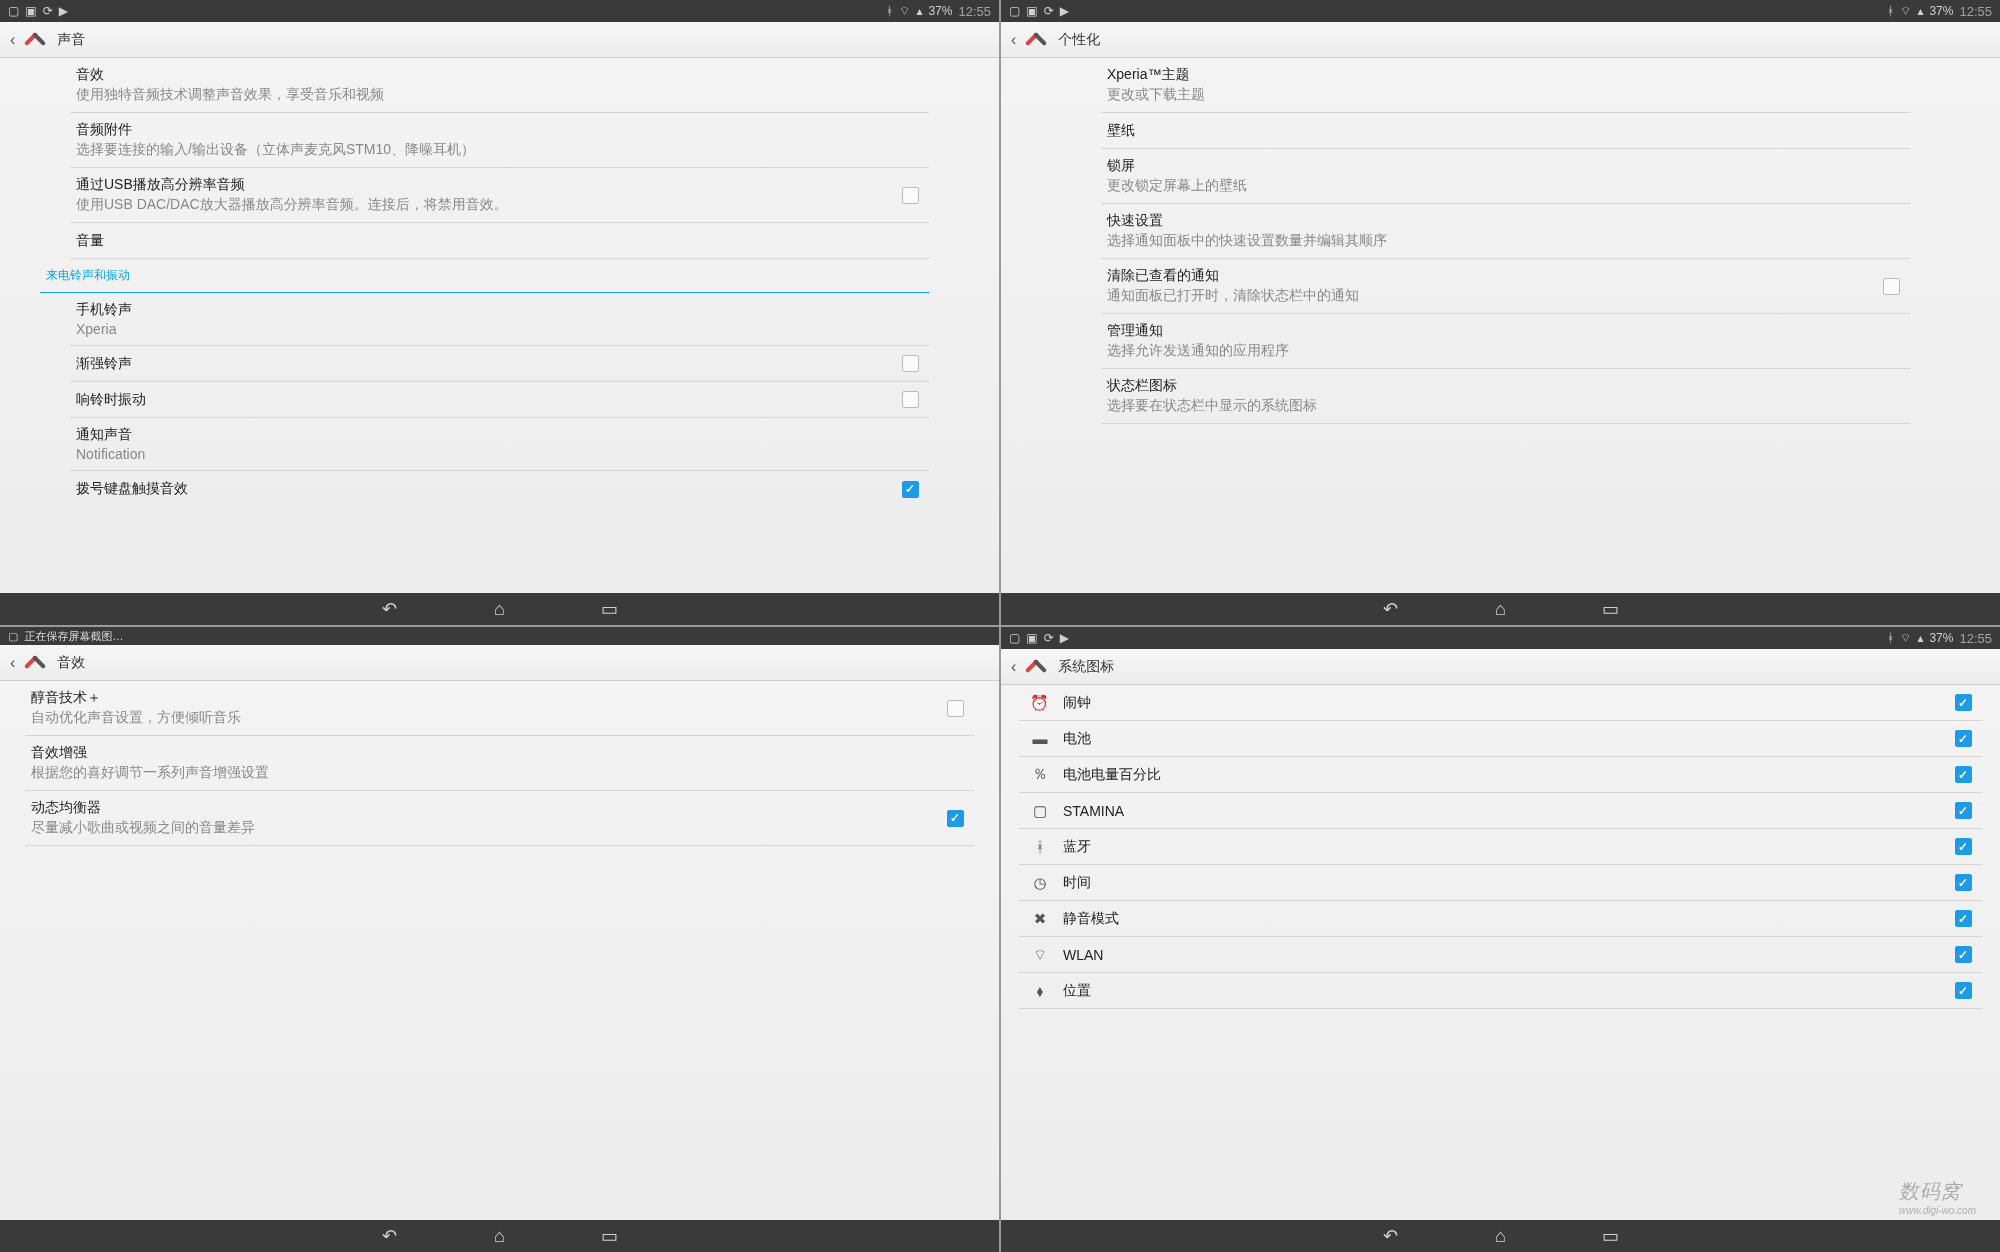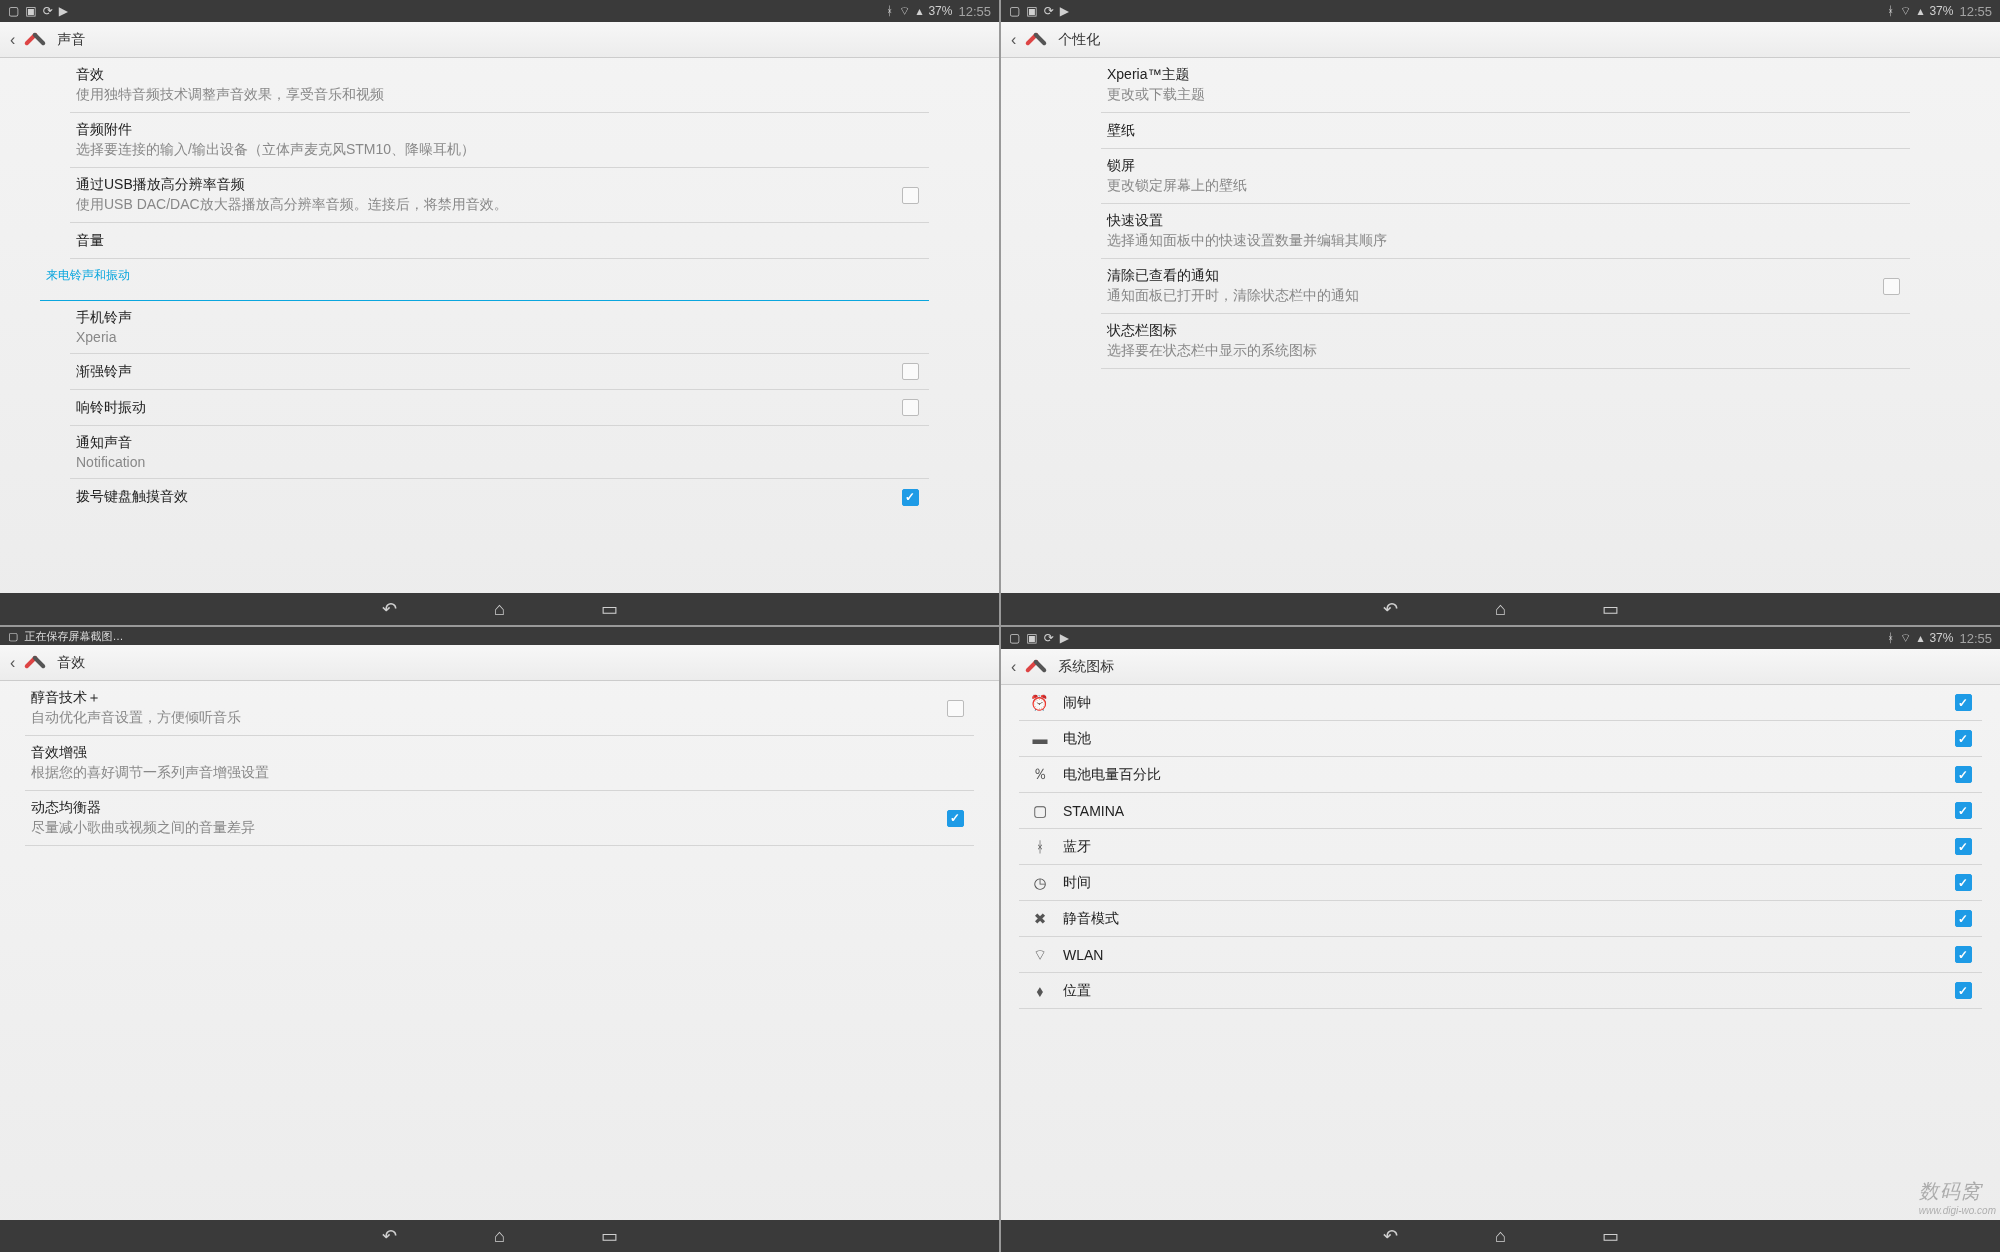--- a/index.html
+++ b/index.html
@@ -13,33 +13,33 @@
 .headerbar { height: 36px; background: linear-gradient(#f7f7f7, #ececec); border-bottom: 1px solid #ccc; display: flex; align-items: center; padding: 0 10px; gap: 10px; }
 .back-caret { font-size: 16px; color: #555; }
 .tool-ico { width: 22px; height: 22px; position: relative; }
 .tool-ico::before { content: ""; position: absolute; width: 4px; height: 16px; background: #d44; border-radius: 2px; transform: rotate(45deg); left: 4px; top: 2px; }
 .tool-ico::after { content: ""; position: absolute; width: 4px; height: 16px; background: #555; border-radius: 2px; transform: rotate(-45deg); left: 12px; top: 2px; }
 .headerbar .title { font-size: 14px; color: #333; }
 .list-area { flex: 1; overflow: hidden; }
 .settings-list { margin-left: 70px; margin-right: 70px; }
 .settings-list.narrow { margin-left: 25px; margin-right: 25px; }
 .settings-list.iconed { margin-left: 18px; margin-right: 18px; }
-.cat { font-size: 12px; color: #0aa6de; padding: 8px 6px 16px; border-bottom: 1px solid #0aa6de; }
+.cat { font-size: 12px; color: #0aa6de; padding: 8px 6px 8px; border-bottom: 1px solid #0aa6de; }
 .row { display: flex; align-items: center; border-bottom: 1px solid #d5d5d5; padding: 8px 6px; min-height: 36px; }
 .row .txt { flex: 1; }
 .row .ttl { font-size: 14px; color: #222; }
 .row .sub { font-size: 14px; color: #888; margin-top: 2px; }
 .row .ctrl { width: 26px; display: flex; justify-content: center; }
 .row .ico { width: 30px; display: flex; justify-content: center; color: #555; font-size: 15px; margin-right: 8px; }
 .chk { width: 17px; height: 17px; border: 1px solid #bbb; background: #fafafa; border-radius: 2px; display: inline-flex; align-items: center; justify-content: center; }
 .chk.on { background: #1e9be6; border-color: #1e9be6; }
 .chk.on::after { content: "✓"; color: #fff; font-size: 12px; font-weight: bold; }
 .navbar { height: 32px; background: #3a3a3a; color: #d0d0d0; display: flex; justify-content: center; align-items: center; gap: 80px; font-size: 18px; }
 .navbar span { display: inline-flex; width: 30px; justify-content: center; }
-.watermark { position: absolute; bottom: 36px; right: 4px; color: rgba(0,0,0,0.28); font-size: 20px; font-style: italic; letter-spacing: 1px; }
+.watermark { position: absolute; bottom: 36px; right: 24px; color: rgba(0,0,0,0.28); font-size: 20px; font-style: italic; letter-spacing: 1px; }
 .watermark .sm { display:block; font-size: 10px; letter-spacing: 0; font-style: italic; }
 .notif-banner { height: 18px; background: #3a3a3a; color: #ddd; font-size: 11px; padding: 0 8px; display: flex; align-items: center; }
 </style>
 </head>
 <body>
 
 <div class="grid">
 
   <div class="pane">
     <div class="statusbar">
@@ -186,20 +186,26 @@
             <div class="txt">
               <div class="ttl">清除已查看的通知</div>
               <div class="sub">通知面板已打开时，清除状态栏中的通知</div>
             </div>
             <div class="ctrl">
               <span class="chk"></span>
             </div>
           </div>
         <div class="row">
             <div class="txt">
+              <div class="ttl">管理通知</div>
+              <div class="sub">选择允许发送通知的应用程序</div>
+            </div>
+          </div>
+        <div class="row">
+            <div class="txt">
               <div class="ttl">状态栏图标</div>
               <div class="sub">选择要在状态栏中显示的系统图标</div>
             </div>
           </div>
       </div>
     </div>
     <div class="navbar">
       <span>↶</span>
       <span>⌂</span>
       <span>▭</span>

